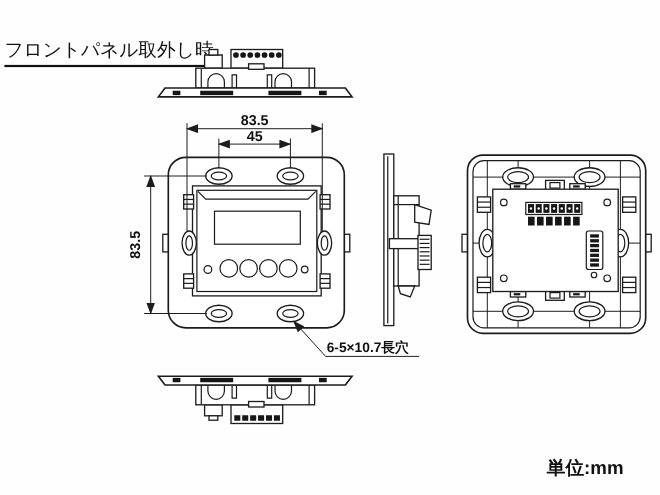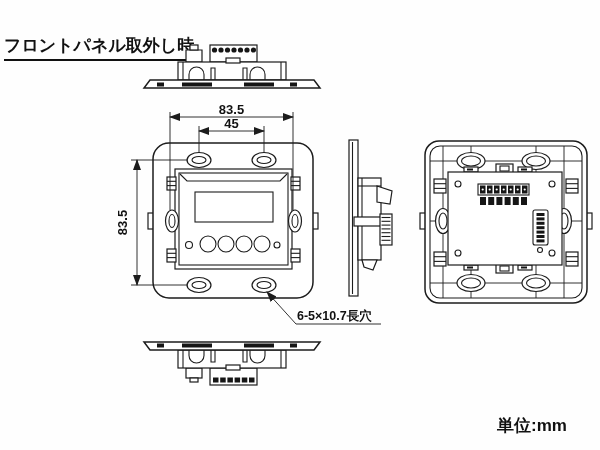--- a/index.html
+++ b/index.html
@@ -5,21 +5,21 @@
   html,body{margin:0;padding:0;}
   body{
     width:600px;height:450px;
     background:#fefefe;
     font-family:"Liberation Sans","DejaVu Sans",sans-serif;
     position:relative;overflow:hidden;
   }
   .stage{position:absolute;inset:0;}
   .title{
     position:absolute;left:4px;top:36px;
-    font-size:17px;font-weight:bold;color:#111;
+    font-size:17px;font-weight:normal;color:#111;
     border-bottom:2px solid #111;padding-bottom:3px;
     white-space:nowrap;line-height:1.2;
   }
   .unit{
     position:absolute;left:497px;top:414px;
     font-size:17px;font-weight:bold;color:#111;
     white-space:nowrap;
   }
   svg{position:absolute;left:0;top:0;}
   .ln{fill:none;stroke:#1c1c1c;stroke-width:1.1;}

